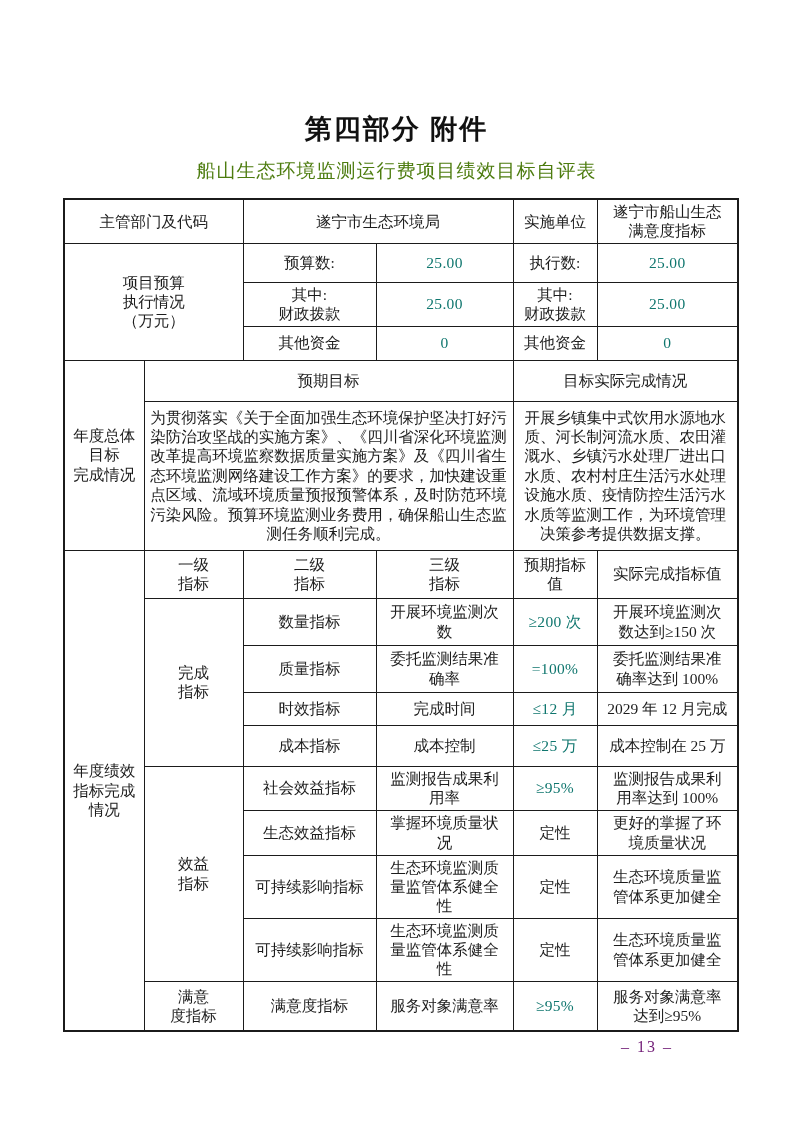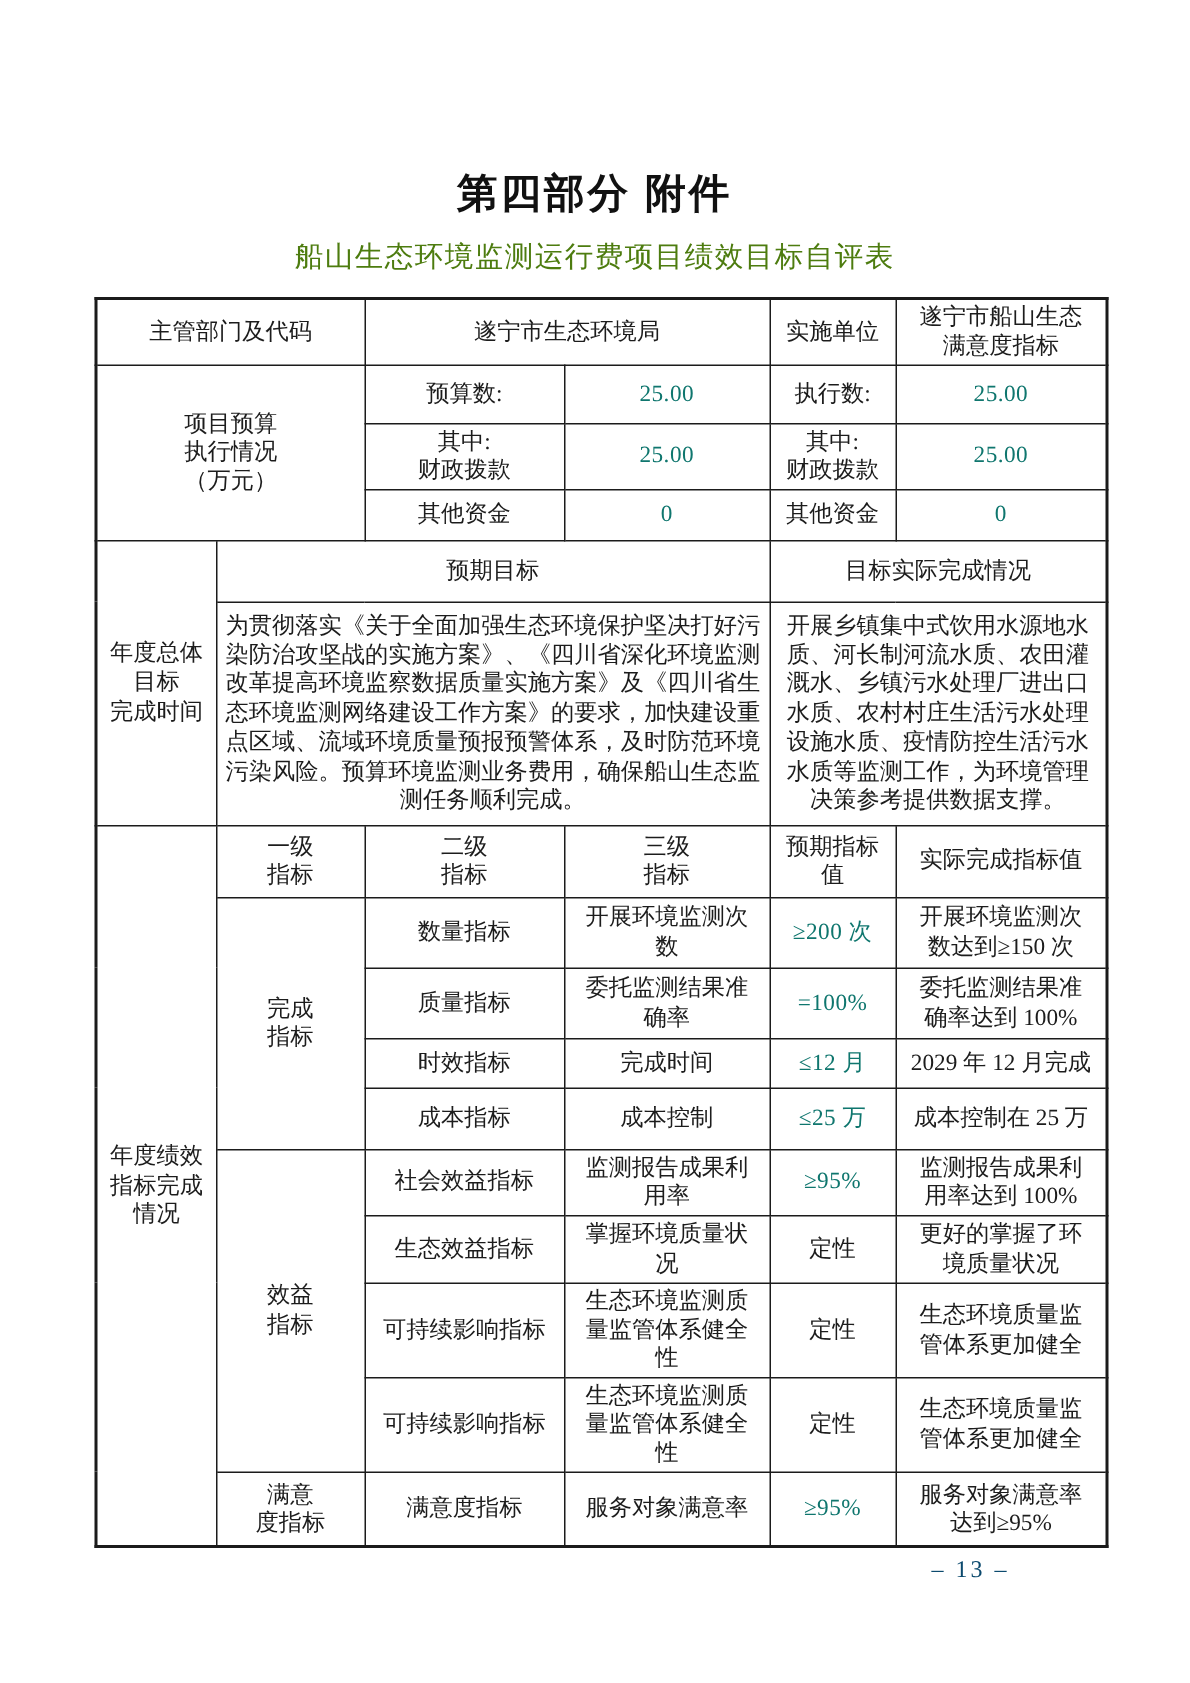--- a/index.html
+++ b/index.html
@@ -71,21 +71,21 @@
     font-size: 16px;
     line-height: 21px;
     padding: 2px 7px 2px 8px;
   }
   .pagenum {
     position: absolute;
     top: 1038px;
     right: 120px;
     font-size: 16px;
     letter-spacing: 2px;
-    color: #0c4a6e;
+    color: #701a75;
   }
 </style>
 </head>
 <body>
 
 <div class="page">
 
   <div class="doc-title">第四部分 附件</div>
   <div class="table-title">船山生态环境监测运行费项目绩效目标自评表</div>
 
@@ -128,21 +128,21 @@
     <tr style="height:34px">
       <td class="al">其他资金</td>
       <td class="num">0</td>
       <td class="al">其他资金</td>
       <td class="num">0</td>
     </tr>
 
     <tr style="height:41px">
       <td rowspan="2">年度总体
 目标
-完成时间</td>
+完成情况</td>
       <td colspan="3">预期目标</td>
       <td colspan="2">目标实际完成情况</td>
     </tr>
     <tr style="height:149px">
       <td colspan="3" class="para">为贯彻落实《关于全面加强生态环境保护坚决打好污染防治攻坚战的实施方案》、《四川省深化环境监测改革提高环境监察数据质量实施方案》及《四川省生态环境监测网络建设工作方案》的要求，加快建设重点区域、流域环境质量预报预警体系，及时防范环境污染风险。预算环境监测业务费用，确保船山生态监测任务顺利完成。</td>
       <td colspan="2" class="para">开展乡镇集中式饮用水源地水质、河长制河流水质、农田灌溉水、乡镇污水处理厂进出口水质、农村村庄生活污水处理设施水质、疫情防控生活污水水质等监测工作，为环境管理决策参考提供数据支撑。</td>
     </tr>
 
     <tr style="height:48px">
       <td rowspan="10">年度绩效

